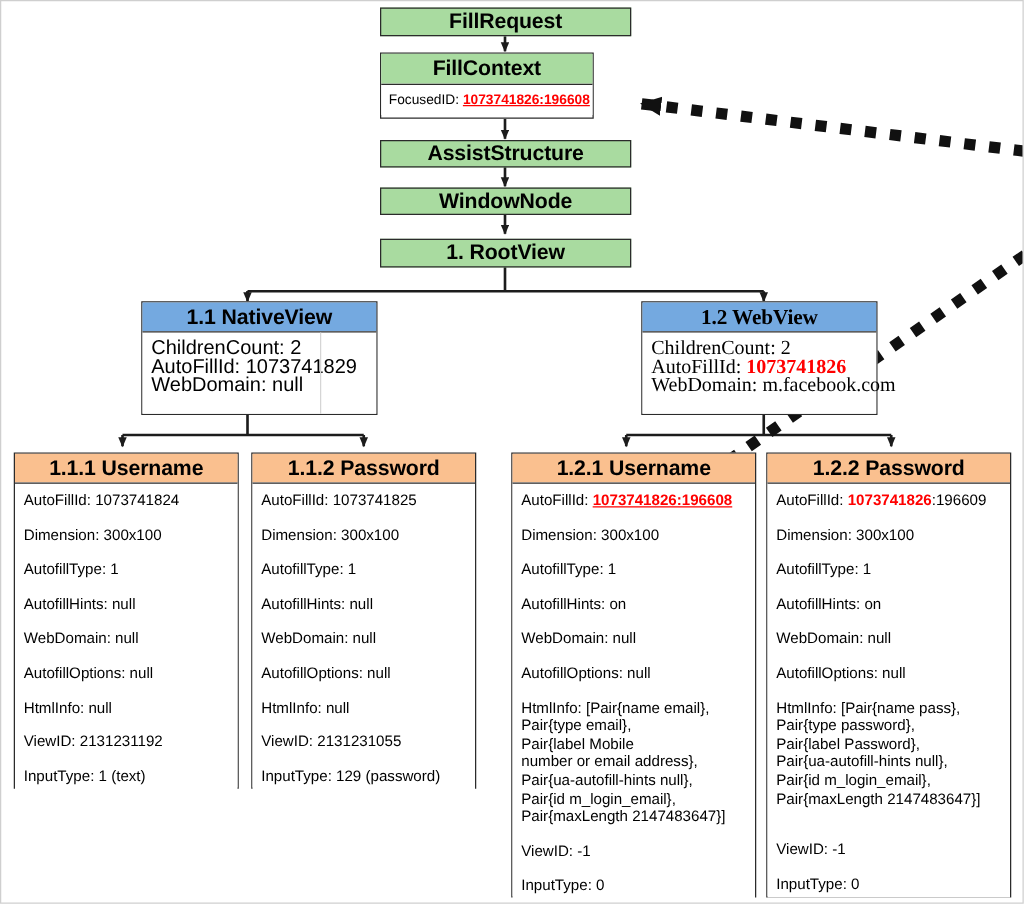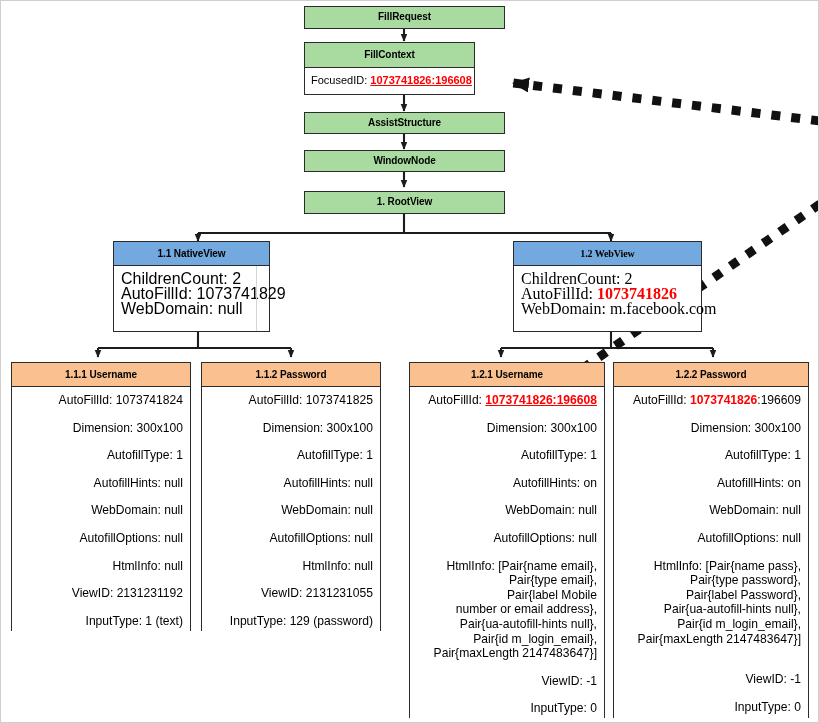--- a/index.html
+++ b/index.html
@@ -25,21 +25,21 @@
     pointer-events: none;
   }
   .node {
     position: absolute;
     border: 1.6px solid #2b2b2b;
     background: #ffffff;
     z-index: 2;
   }
   .hdr {
     font-weight: bold;
-    font-size: 10px;
+    font-size: 17px;
     color: #000;
     text-align: center;
     line-height: 21px;
     height: 21px;
     letter-spacing: -0.1px;
   }
   .green  { background: #a9dba0; }
   .blue   { background: #74a9e0; }
   .orange { background: #fac08f; }
 
@@ -55,21 +55,20 @@
   .row {
     font-size: 16px;
     color: #000;
     line-height: 15px;
     white-space: nowrap;
   }
   .leafbody {
     border-top: 1.6px solid #2b2b2b;
     background: #fff;
     padding: 6px 7px 4px 7px;
-    text-align: right;
   }
   .leafrow {
     font-size: 12.1px;
     color: #000;
     line-height: 14.6px;
     margin-bottom: 13px;
     white-space: nowrap;
   }
   .leafrow.wrap { white-space: pre-line; }
   .leafrow:last-child { margin-bottom: 0; }
@@ -152,21 +151,21 @@
   </div>
 
   <div class="node plain-green" style="left:303px; top:149px; width:201px; height:22px;">
     <div class="hdr" style="line-height:19px;height:19px;">WindowNode</div>
   </div>
 
   <div class="node plain-green" style="left:303px; top:190px; width:201px; height:23px;">
     <div class="hdr" style="line-height:20px;height:20px;">1. RootView</div>
   </div>
 
-  <div class="node" style="left:112px; top:240px; width:157px; height:91px;">
+  <div class="node" style="left:112px; top:240px; width:189px; height:91px;">
     <div class="hdr blue" style="line-height:23px;height:23px;">1.1 NativeView</div>
     <div class="body" style="position:relative;height:66px;">
       <div class="divider" style="left:142px;"></div>
       <div class="row">ChildrenCount: 2</div>
       <div class="row">AutoFillId: 1073741829</div>
       <div class="row">WebDomain: null</div>
     </div>
   </div>
 
   <div class="node" style="left:512px; top:240px; width:189px; height:91px;font-family:Liberation Serif, serif;">

